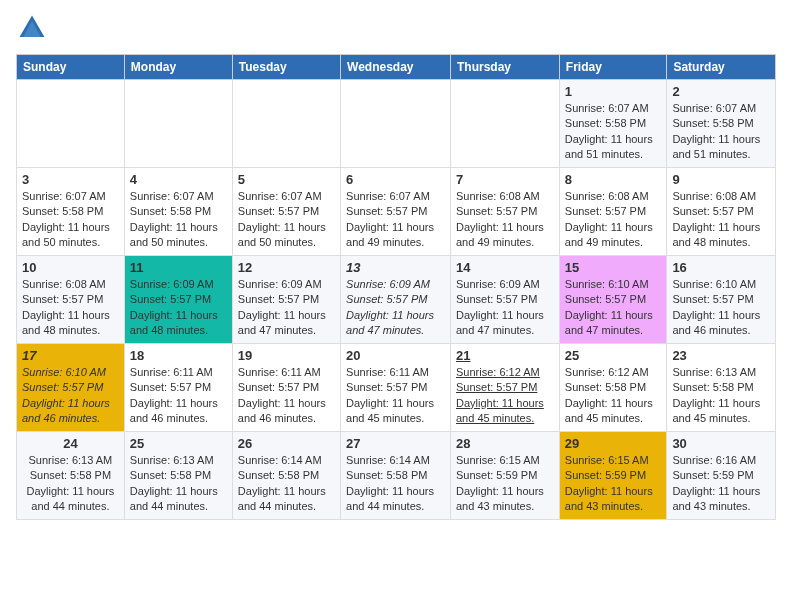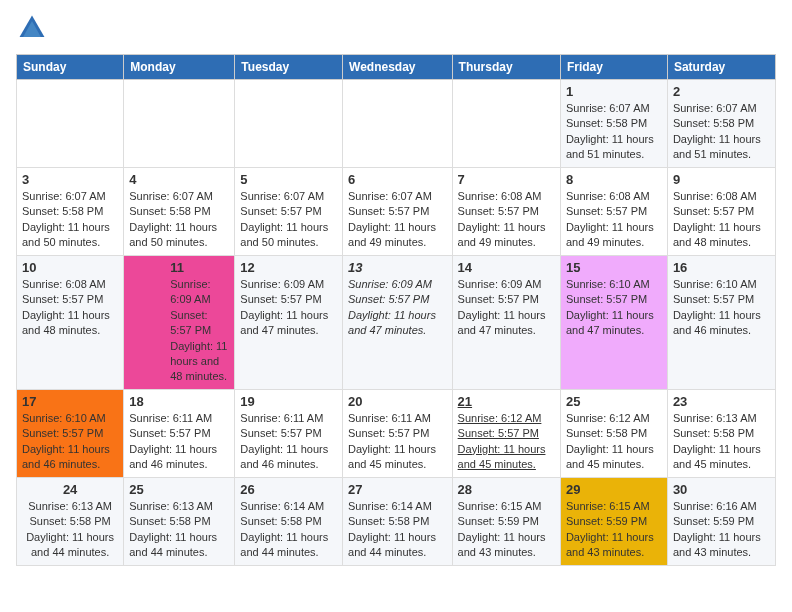--- a/index.html
+++ b/index.html
@@ -198,21 +198,21 @@
 Daylight: 11 hours and 48 minutes.</div>
           </td>
         </tr>
         <tr>
           <td style="background: rgb(245, 247, 250);">
             <span class="day-number">10</span>
             <div class="day-info" style="white-space: pre-line;">Sunrise: 6:08 AM
 Sunset: 5:57 PM
 Daylight: 11 hours and 48 minutes.</div>
           </td>
-          <td style="background: #ec4899; padding-left: 46px;">
+          <td style="background: #14b8a6;">
             <span class="day-number">11</span>
             <div class="day-info" style="white-space: pre-line;">Sunrise: 6:09 AM
 Sunset: 5:57 PM
 Daylight: 11 hours and 48 minutes.</div>
           </td>
           <td style="background: rgb(245, 247, 250);">
             <span class="day-number">12</span>
             <div class="day-info" style="white-space: pre-line;">Sunrise: 6:09 AM
 Sunset: 5:57 PM
 Daylight: 11 hours and 47 minutes.</div>
@@ -236,21 +236,21 @@
 Daylight: 11 hours and 47 minutes.</div>
           </td>
           <td style="background: rgb(245, 247, 250);">
             <span class="day-number">16</span>
             <div class="day-info" style="white-space: pre-line;">Sunrise: 6:10 AM
 Sunset: 5:57 PM
 Daylight: 11 hours and 46 minutes.</div>
           </td>
         </tr>
         <tr>
-          <td style="background: #f97316;">
+          <td style="background: #eab308; font-style: italic;">
             <span class="day-number">17</span>
             <div class="day-info" style="white-space: pre-line;">Sunrise: 6:10 AM
 Sunset: 5:57 PM
 Daylight: 11 hours and 46 minutes.</div>
           </td>
           <td style="background: rgb(255, 255, 255);">
             <span class="day-number">18</span>
             <div class="day-info" style="white-space: pre-line;">Sunrise: 6:11 AM
 Sunset: 5:57 PM
 Daylight: 11 hours and 46 minutes.</div>

